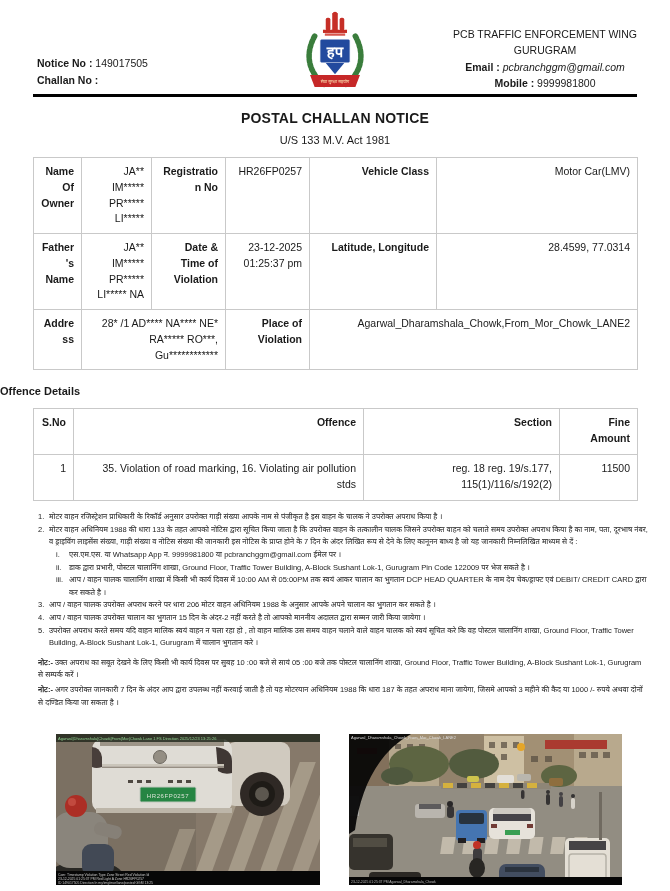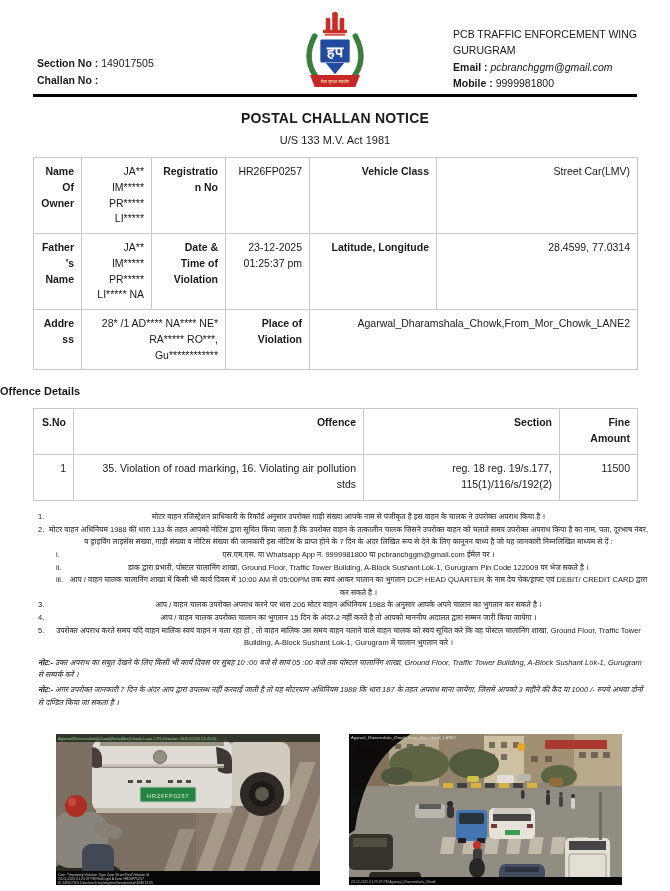--- a/index.html
+++ b/index.html
@@ -4,64 +4,64 @@
 <style>
   * { margin:0; padding:0; box-sizing:border-box; }
   body { background:#ffffff; font-family:"Liberation Sans","DejaVu Sans",sans-serif; color:#1a1a1a; }
   .page { position:relative; width:670px; height:891px; background:#fff; overflow:hidden; }
 
   
   .header { position:relative; margin:0 33px; height:97px; border-bottom:3px solid #000; }
   .notice-block { position:absolute; left:4px; bottom:6px; font-size:10.5px; line-height:1.55; }
   .notice-block b { font-weight:bold; }
   .logo-wrap { position:absolute; left:50%; transform:translateX(-50%); top:8px; }
-  .org-block { position:absolute; right:0; top:26px; text-align:left; font-size:10.5px; line-height:1.55; }
+  .org-block { position:absolute; right:0; top:26px; text-align:center; font-size:10.5px; line-height:1.55; }
   .org-block .em { font-style:italic; }
   .org-block b { font-weight:bold; }
 
   
   .title { text-align:center; font-size:14px; font-weight:bold; margin-top:13px; letter-spacing:.2px; }
   .subtitle { text-align:center; font-size:11px; margin-top:8px; }
 
   
   table { border-collapse:collapse; table-layout:fixed; width:604px; margin:11px 33px 0; }
   td, th { border:1px solid #c9c9c9; padding:6px 7px; font-size:10.5px; line-height:1.5; vertical-align:top; text-align:right; word-wrap:break-word; }
   td.lbl, th { font-weight:bold; }
   .details-table tr { height:57px; }
   .offence-table tr.hdr { height:46px; }
   .offence-table tr.data { height:46px; }
   .section-heading { font-size:11px; font-weight:bold; margin-top:15px; }
 
   
   .legal { margin:10px 22px 0 38px; height:209px; overflow:hidden; font-size:7.5px; line-height:1.68; color:#222; }
   .li { display:flex; }
   .li .ln { flex:0 0 11px; }
-  .li .lt { flex:1;text-align:center; }
+  .li .lt { flex:1; }
   .sub .ln { flex:0 0 13px; }
   .sub { margin-left:18px; }
-  .note { margin-top:2px;font-style:italic; }
+  .note { margin-top:2px; }
   .note .np { font-weight:bold; }
   .notes-block { margin-top:7px; }
 
   
   .photos { display:flex; gap:29px; margin:14px 0 0 56px; }
   .photo { display:block; }
 
   
   .footer { margin:4px 48px 0 0; text-align:right; }
   .authority { font-size:10.5px; }
 </style>
 </head>
 <body>
 
 <div class="page">
 
   <div class="header">
     <div class="notice-block">
-      <div><b>Section No :</b>
+      <div><b>Notice No :</b>
         <span>149017505</span></div>
       <div><b>Challan No :</b>
         <span></span></div>
     </div>
 
     <div class="logo-wrap">
       <svg width="74" height="86" viewBox="0 0 80 88">
 
         <rect x="37" y="3" width="6" height="19" fill="#c62f27"></rect>
         <rect x="30" y="8" width="5" height="14" rx="2" fill="#c62f27"></rect>
@@ -104,21 +104,21 @@
         <col style="width:127px">
         <col style="width:201px">
       </colgroup>
     <tbody>
         <tr>
       <td class="lbl">Name Of Owner</td>
       <td>JA** IM***** PR***** LI*****</td>
       <td class="lbl">Registration No</td>
       <td>HR26FP0257</td>
       <td class="lbl">Vehicle Class</td>
-      <td>Street Car(LMV)</td>
+      <td>Motor Car(LMV)</td>
     </tr>
     <tr>
       <td class="lbl">Father's Name</td>
       <td>JA** IM***** PR***** LI***** NA</td>
       <td class="lbl">Date &amp; Time of Violation</td>
       <td>23-12-2025 01:25:37 pm</td>
       <td class="lbl">Latitude, Longitude</td>
       <td>28.4599, 77.0314</td>
     </tr>
     <tr>

